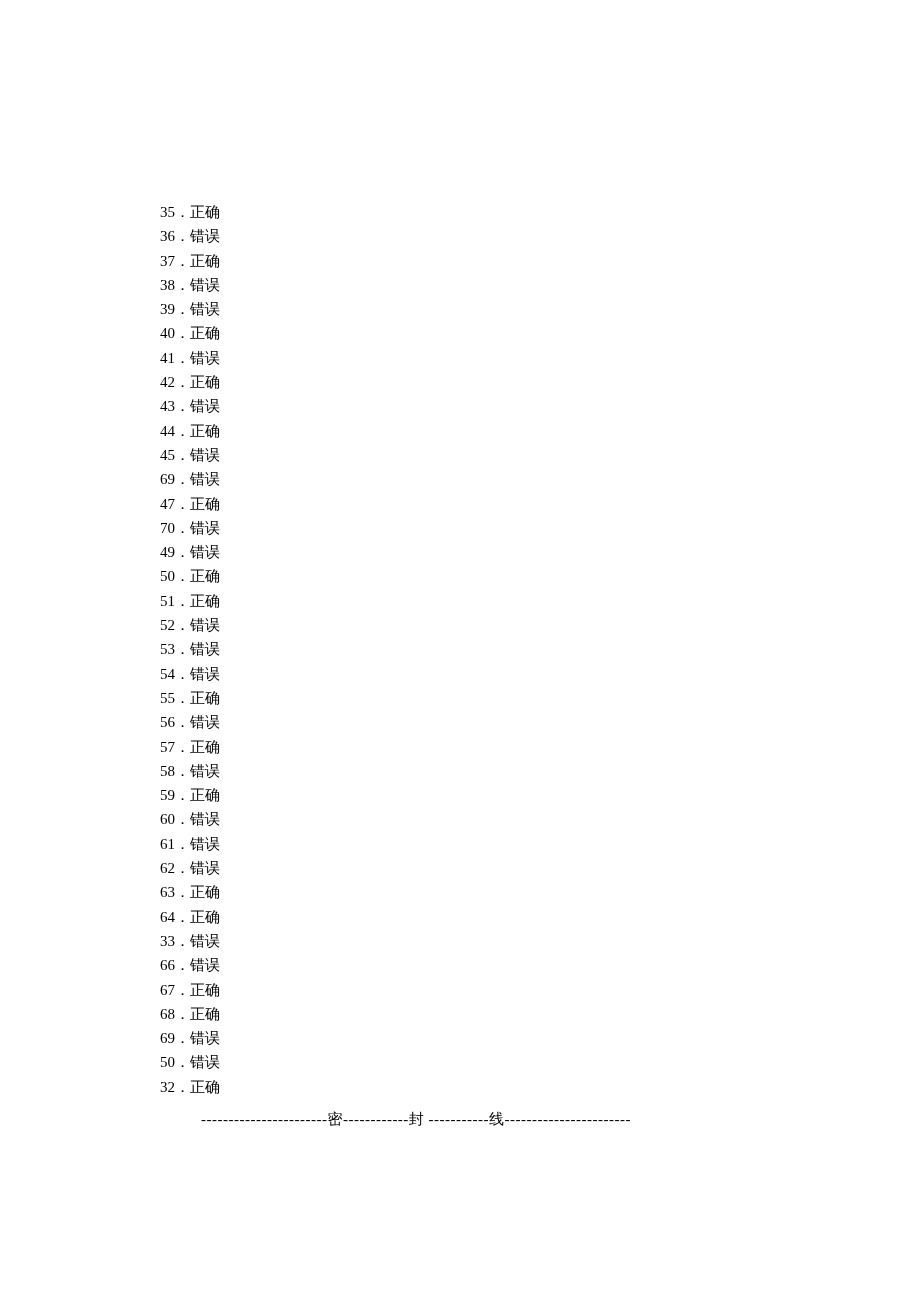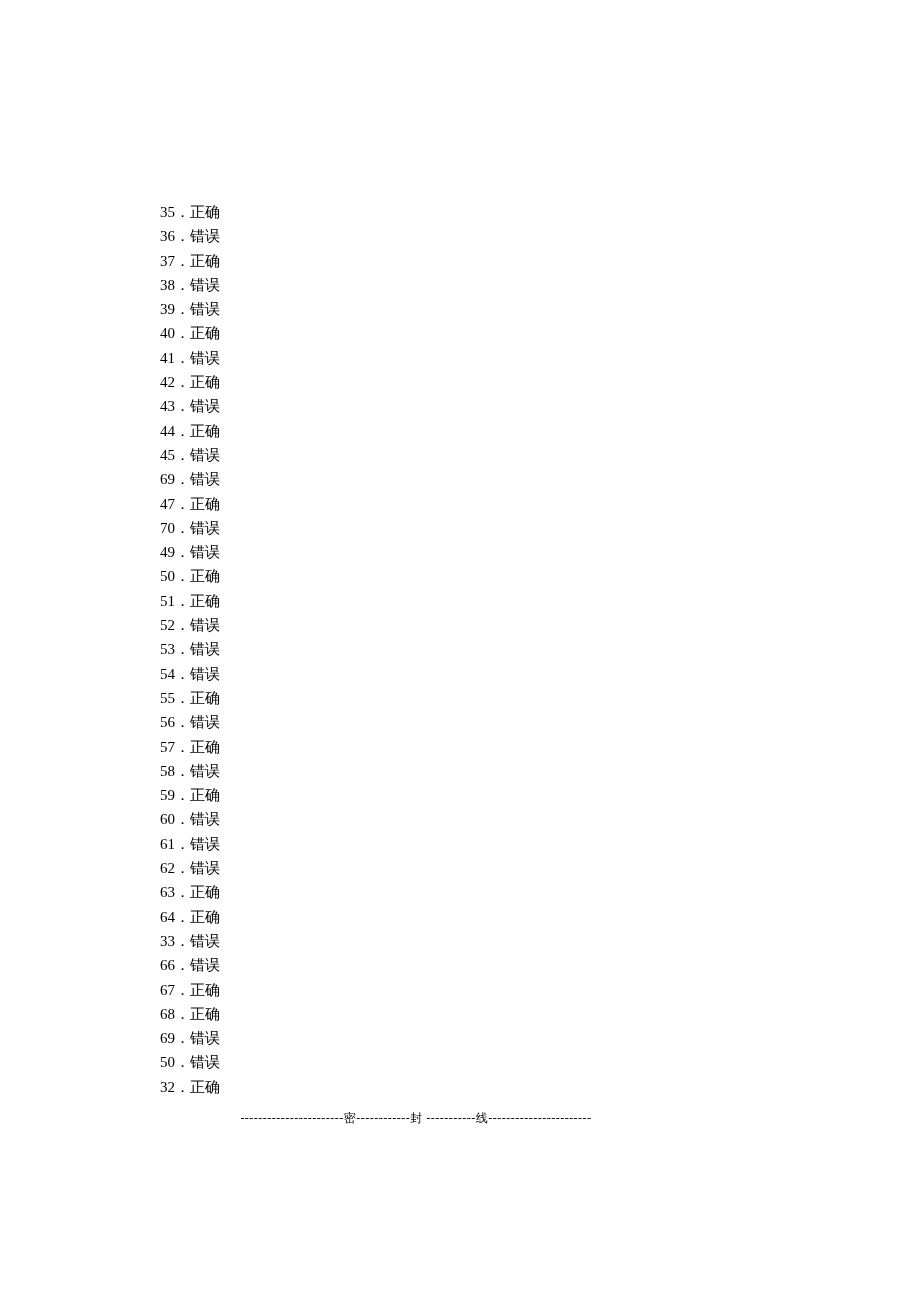--- a/index.html
+++ b/index.html
@@ -28,21 +28,21 @@
     width: 28px;
     text-align: right;
     font-family: "Times New Roman", serif;
   }
   .footer-line {
     position: absolute;
     top: 1110px;
     left: 0;
     width: 832px;
     text-align: center;
-    font-size: 12px;
+    font-size: 15px;
     color: #000;
     font-family: "SimSun", "Songti SC", serif;
     letter-spacing: 0.5px;
   }
 </style>
 </head>
 <body>
 
 <div class="content" id="list-container">
 <div class="item-row"><span class="num">35</span><span>．</span><span>正确</span></div>

